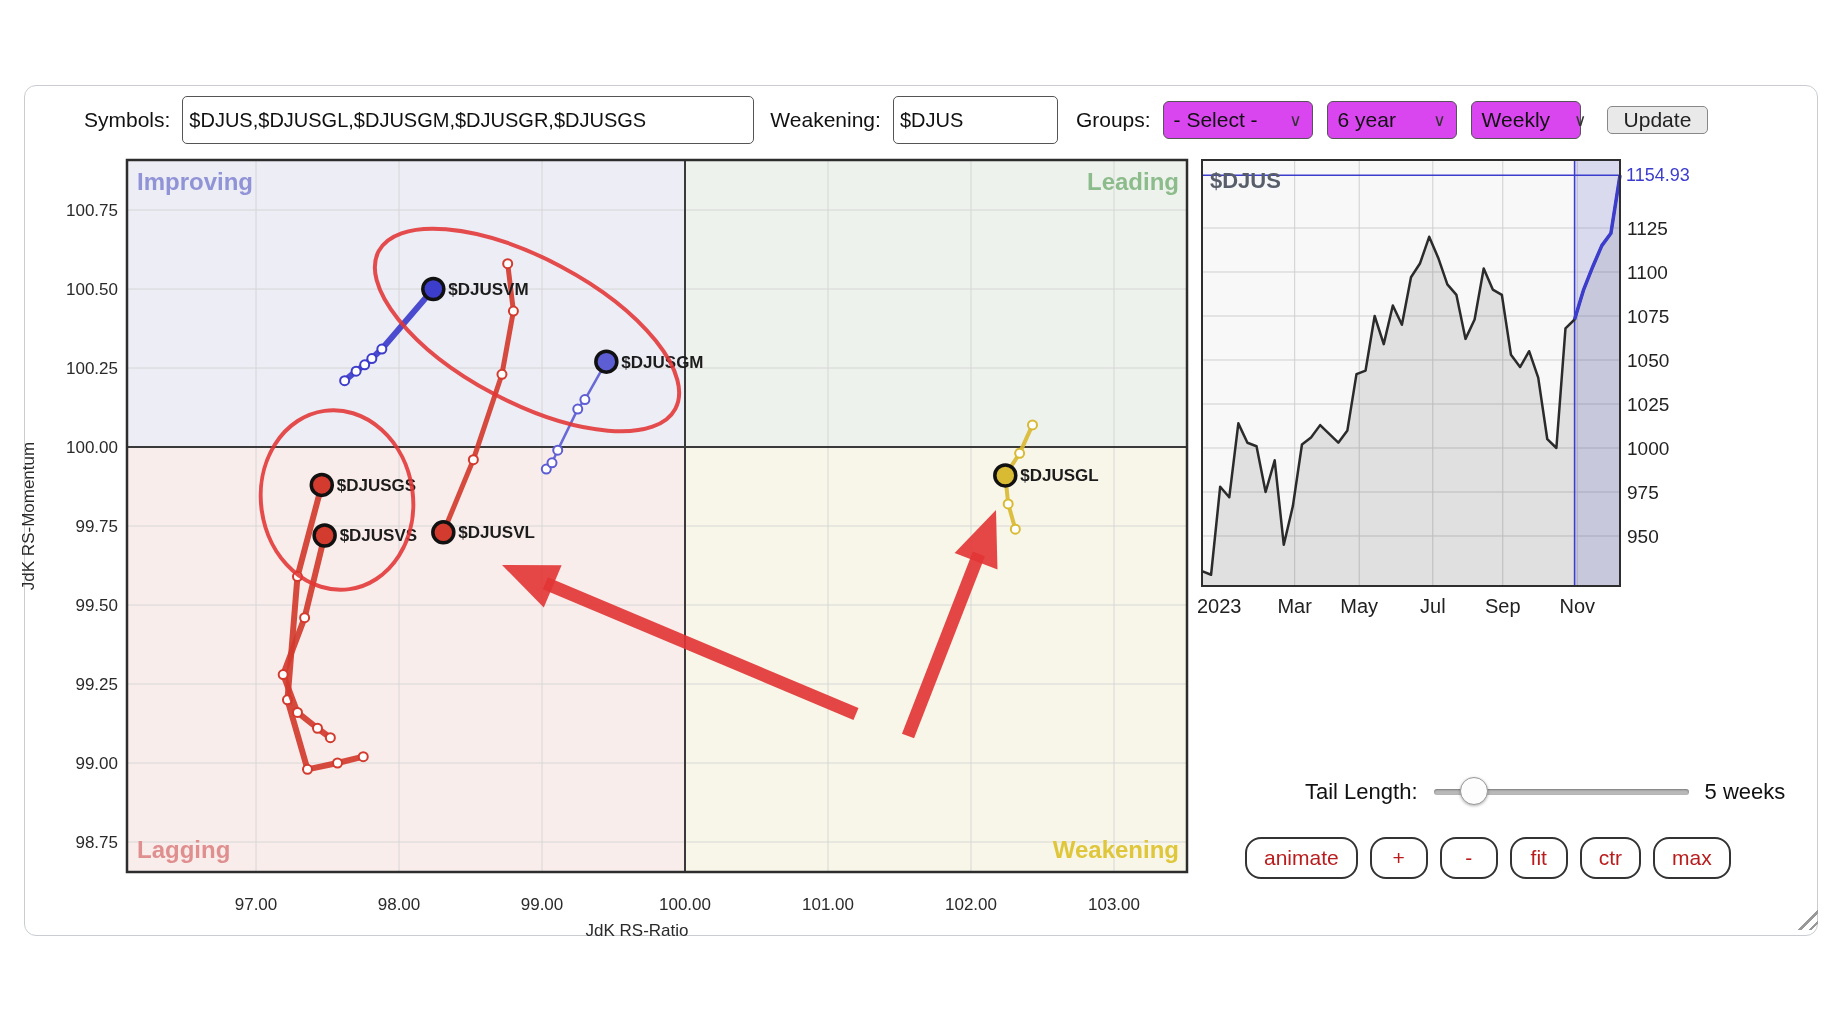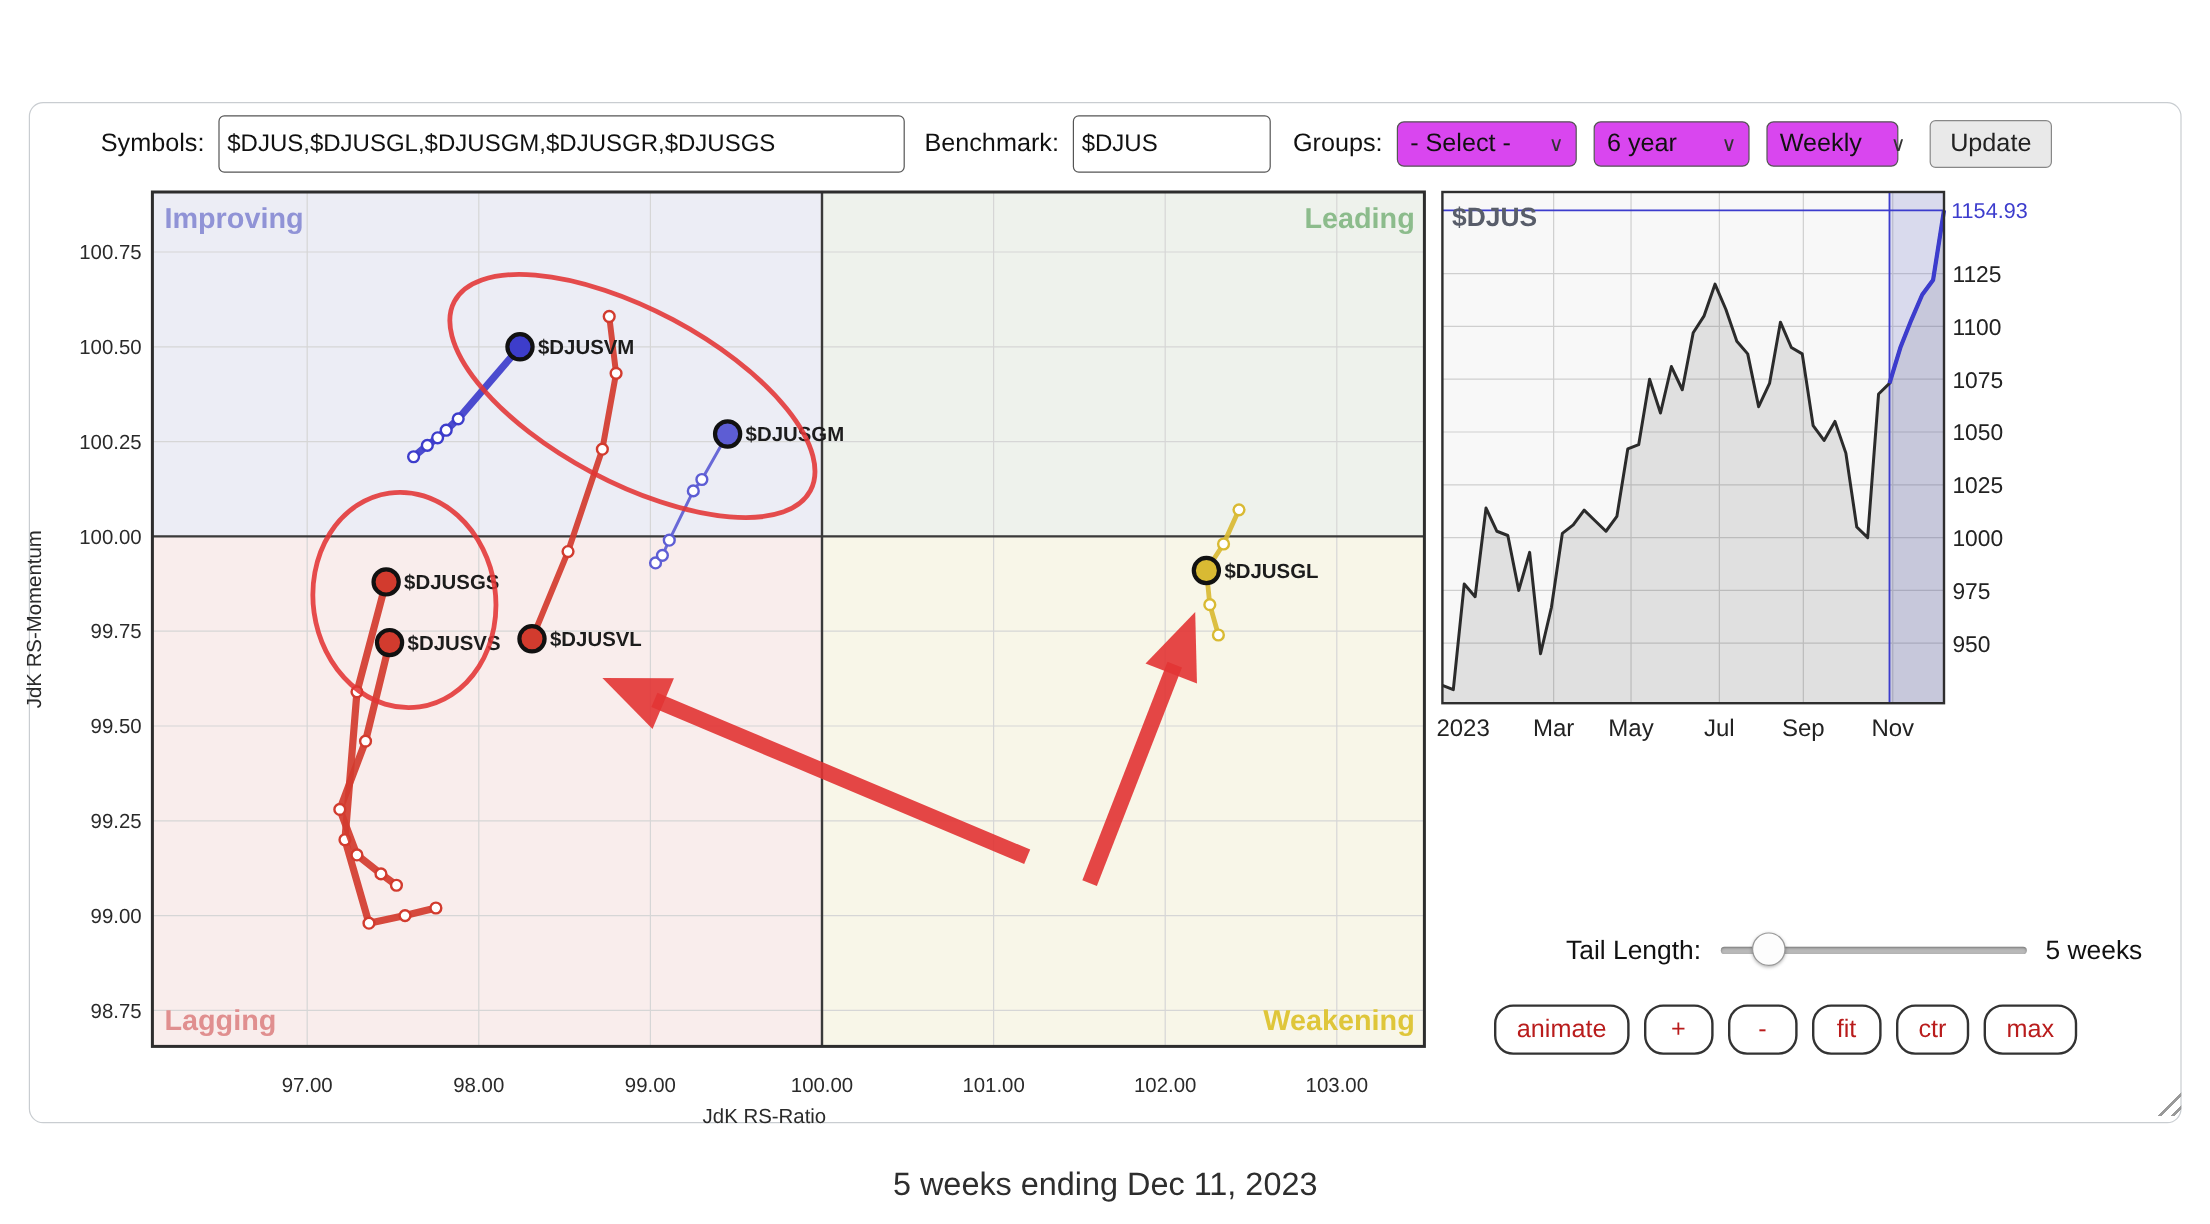--- a/index.html
+++ b/index.html
@@ -13,21 +13,21 @@
   #toolbar{position:absolute;left:24px;top:98px;width:1794px;height:44px;display:flex;align-items:center;padding-left:60px;box-sizing:border-box;z-index:2;}
   .tlabel{font-size:21px;color:#111;margin-right:12px;white-space:nowrap;}
   .tinput{height:48px;border:1.5px solid #555;border-radius:5px;font-family:"Liberation Sans",sans-serif;font-size:20px;color:#111;padding:0 6px;box-sizing:border-box;background:#fff;}
   #symbols-input{width:572px;margin-right:16px;}
   #benchmark-input{width:165px;margin-right:18px;}
   .sel{height:38px;border:1.5px solid #555;border-radius:6px;background:#d946ef;display:flex;align-items:center;justify-content:space-between;padding:0 10px;box-sizing:border-box;font-size:21px;color:#111;margin-right:14px;cursor:default;}
   .chev{font-size:17px;color:#333;margin-left:8px;}
   #groups-select{width:150px;}
   #period-select{width:130px;}
   #frequency-select{width:110px;gap:16px;}
-  #update-button{height:40px;margin-left:12px;background:#e9e9e9;border:1.5px solid #888;border-radius:5px;font-family:"Liberation Sans",sans-serif;font-size:21px;color:#222;padding:0 16px;}
+  #update-button{height:28px;margin-left:12px;background:#e9e9e9;border:1.5px solid #888;border-radius:5px;font-family:"Liberation Sans",sans-serif;font-size:21px;color:#222;padding:0 16px;}
   
   #scene{position:absolute;left:0;top:0;width:1842px;height:1020px;z-index:1;pointer-events:none;}
   #scene .clickable{pointer-events:auto;cursor:pointer;}
   
   #slider-row{position:absolute;left:1305px;top:772px;width:560px;height:40px;display:flex;align-items:center;z-index:2;}
   #tail-length-label{font-size:22px;color:#111;margin-right:16px;}
   #slider-track{position:relative;width:255px;height:6px;background:#b9b9b9;border-radius:3px;box-shadow:inset 0 1px 2px rgba(0,0,0,.35);margin-right:16px;}
   #slider-thumb{position:absolute;left:26px;top:-12px;width:28px;height:28px;border-radius:50%;background:#fdfdfd;border:1.5px solid #999;box-shadow:0 1px 3px rgba(0,0,0,.3);box-sizing:border-box;}
   #tail-length-value{font-size:22px;color:#111;}
   #buttons-row{position:absolute;left:1245px;top:837px;display:flex;gap:12px;z-index:2;}
@@ -192,21 +192,21 @@
         <text x="1359.204347826087" y="613" text-anchor="middle" font-size="20" fill="#222">May</text>
         <text x="1432.8086956521738" y="613" text-anchor="middle" font-size="20" fill="#222">Jul</text>
         <text x="1502.7782608695652" y="613" text-anchor="middle" font-size="20" fill="#222">Sep</text>
         <text x="1577.291304347826" y="613" text-anchor="middle" font-size="20" fill="#222">Nov</text>
       </g>
     </svg>
 
   <div id="toolbar">
     <span class="tlabel">Symbols:</span>
     <input id="symbols-input" class="tinput" type="text" value="$DJUS,$DJUSGL,$DJUSGM,$DJUSGR,$DJUSGS" style="">
-    <span class="tlabel">Benchmark:</span>
+    <span class="tlabel">Weakening:</span>
     <input id="benchmark-input" class="tinput" type="text" value="$DJUS" style="">
     <span class="tlabel">Groups:</span>
     <div id="groups-select" class="sel">
       <span>- Select -</span>
       <span class="chev">∨</span>
     </div>
     <div id="period-select" class="sel">
       <span>6 year</span>
       <span class="chev">∨</span>
     </div>
@@ -229,14 +229,13 @@
     <button class="pill">animate</button>
     <button class="pill">+</button>
     <button class="pill">-</button>
     <button class="pill">fit</button>
     <button class="pill">ctr</button>
     <button class="pill">max</button>
   </div>
 
   <div id="resize-grip"></div>
 
-  <div id="caption">5 weeks ending Dec 11, 2023</div>
 </div>
 
 </body></html>

